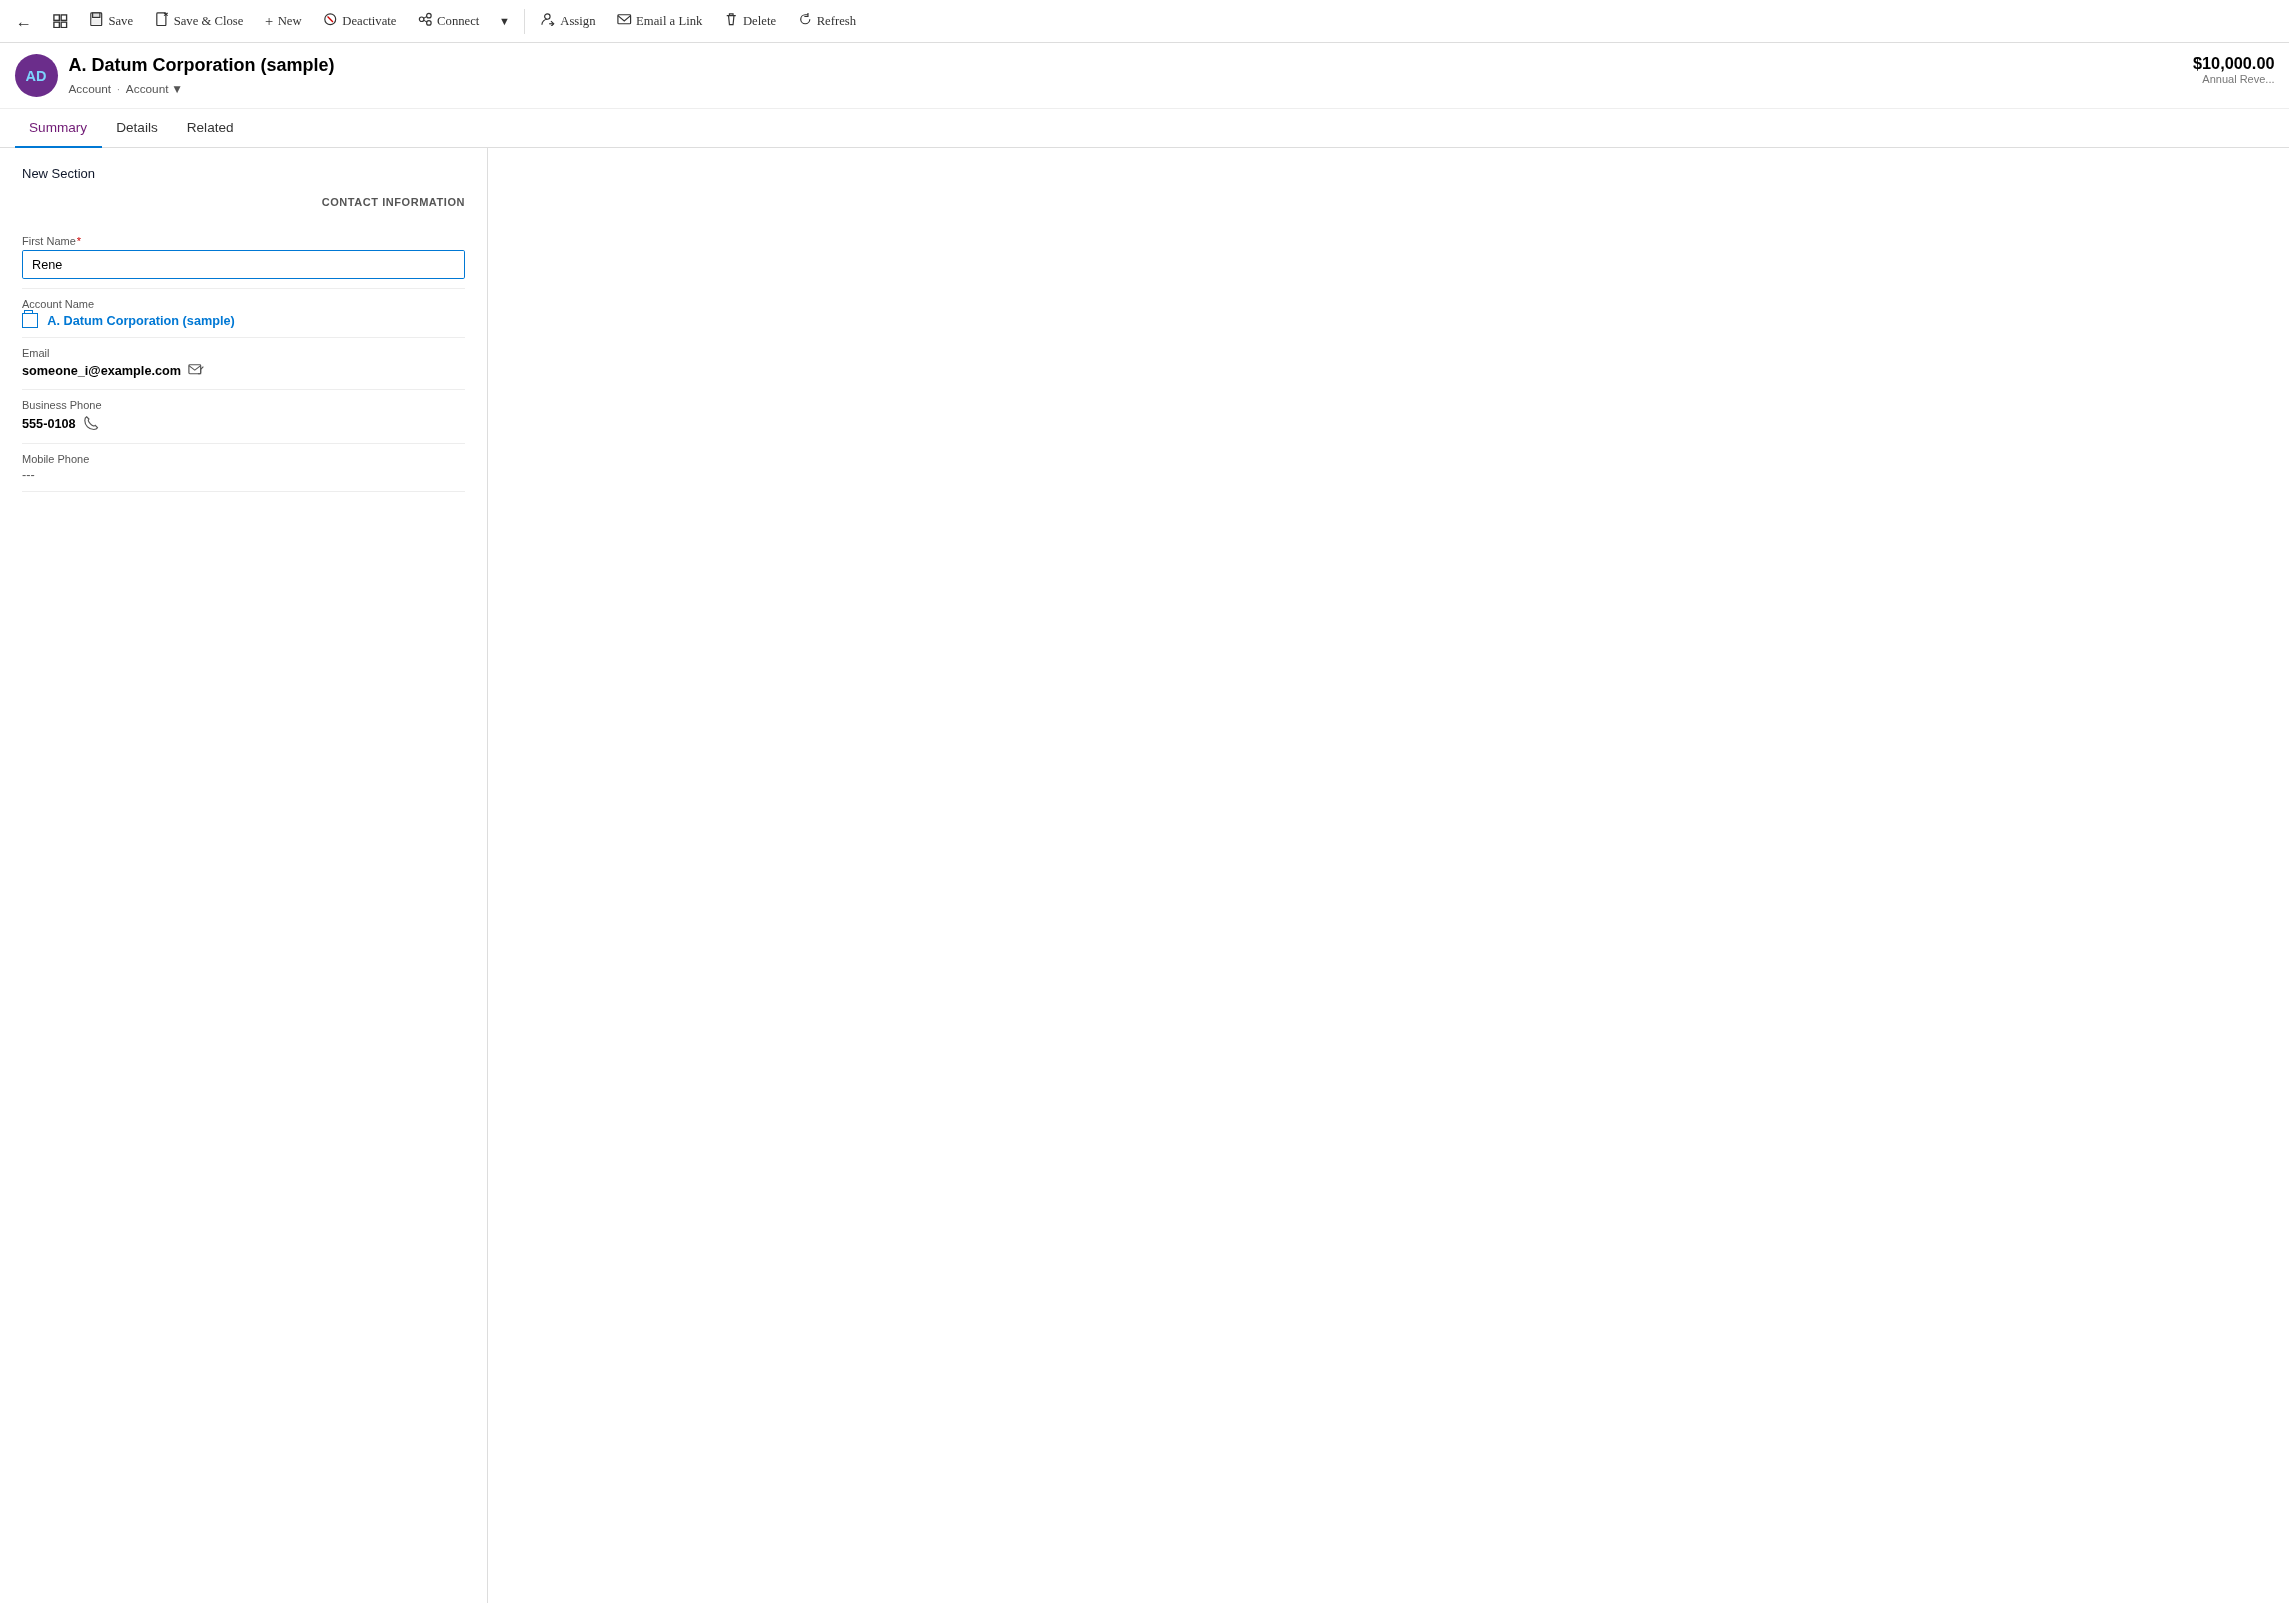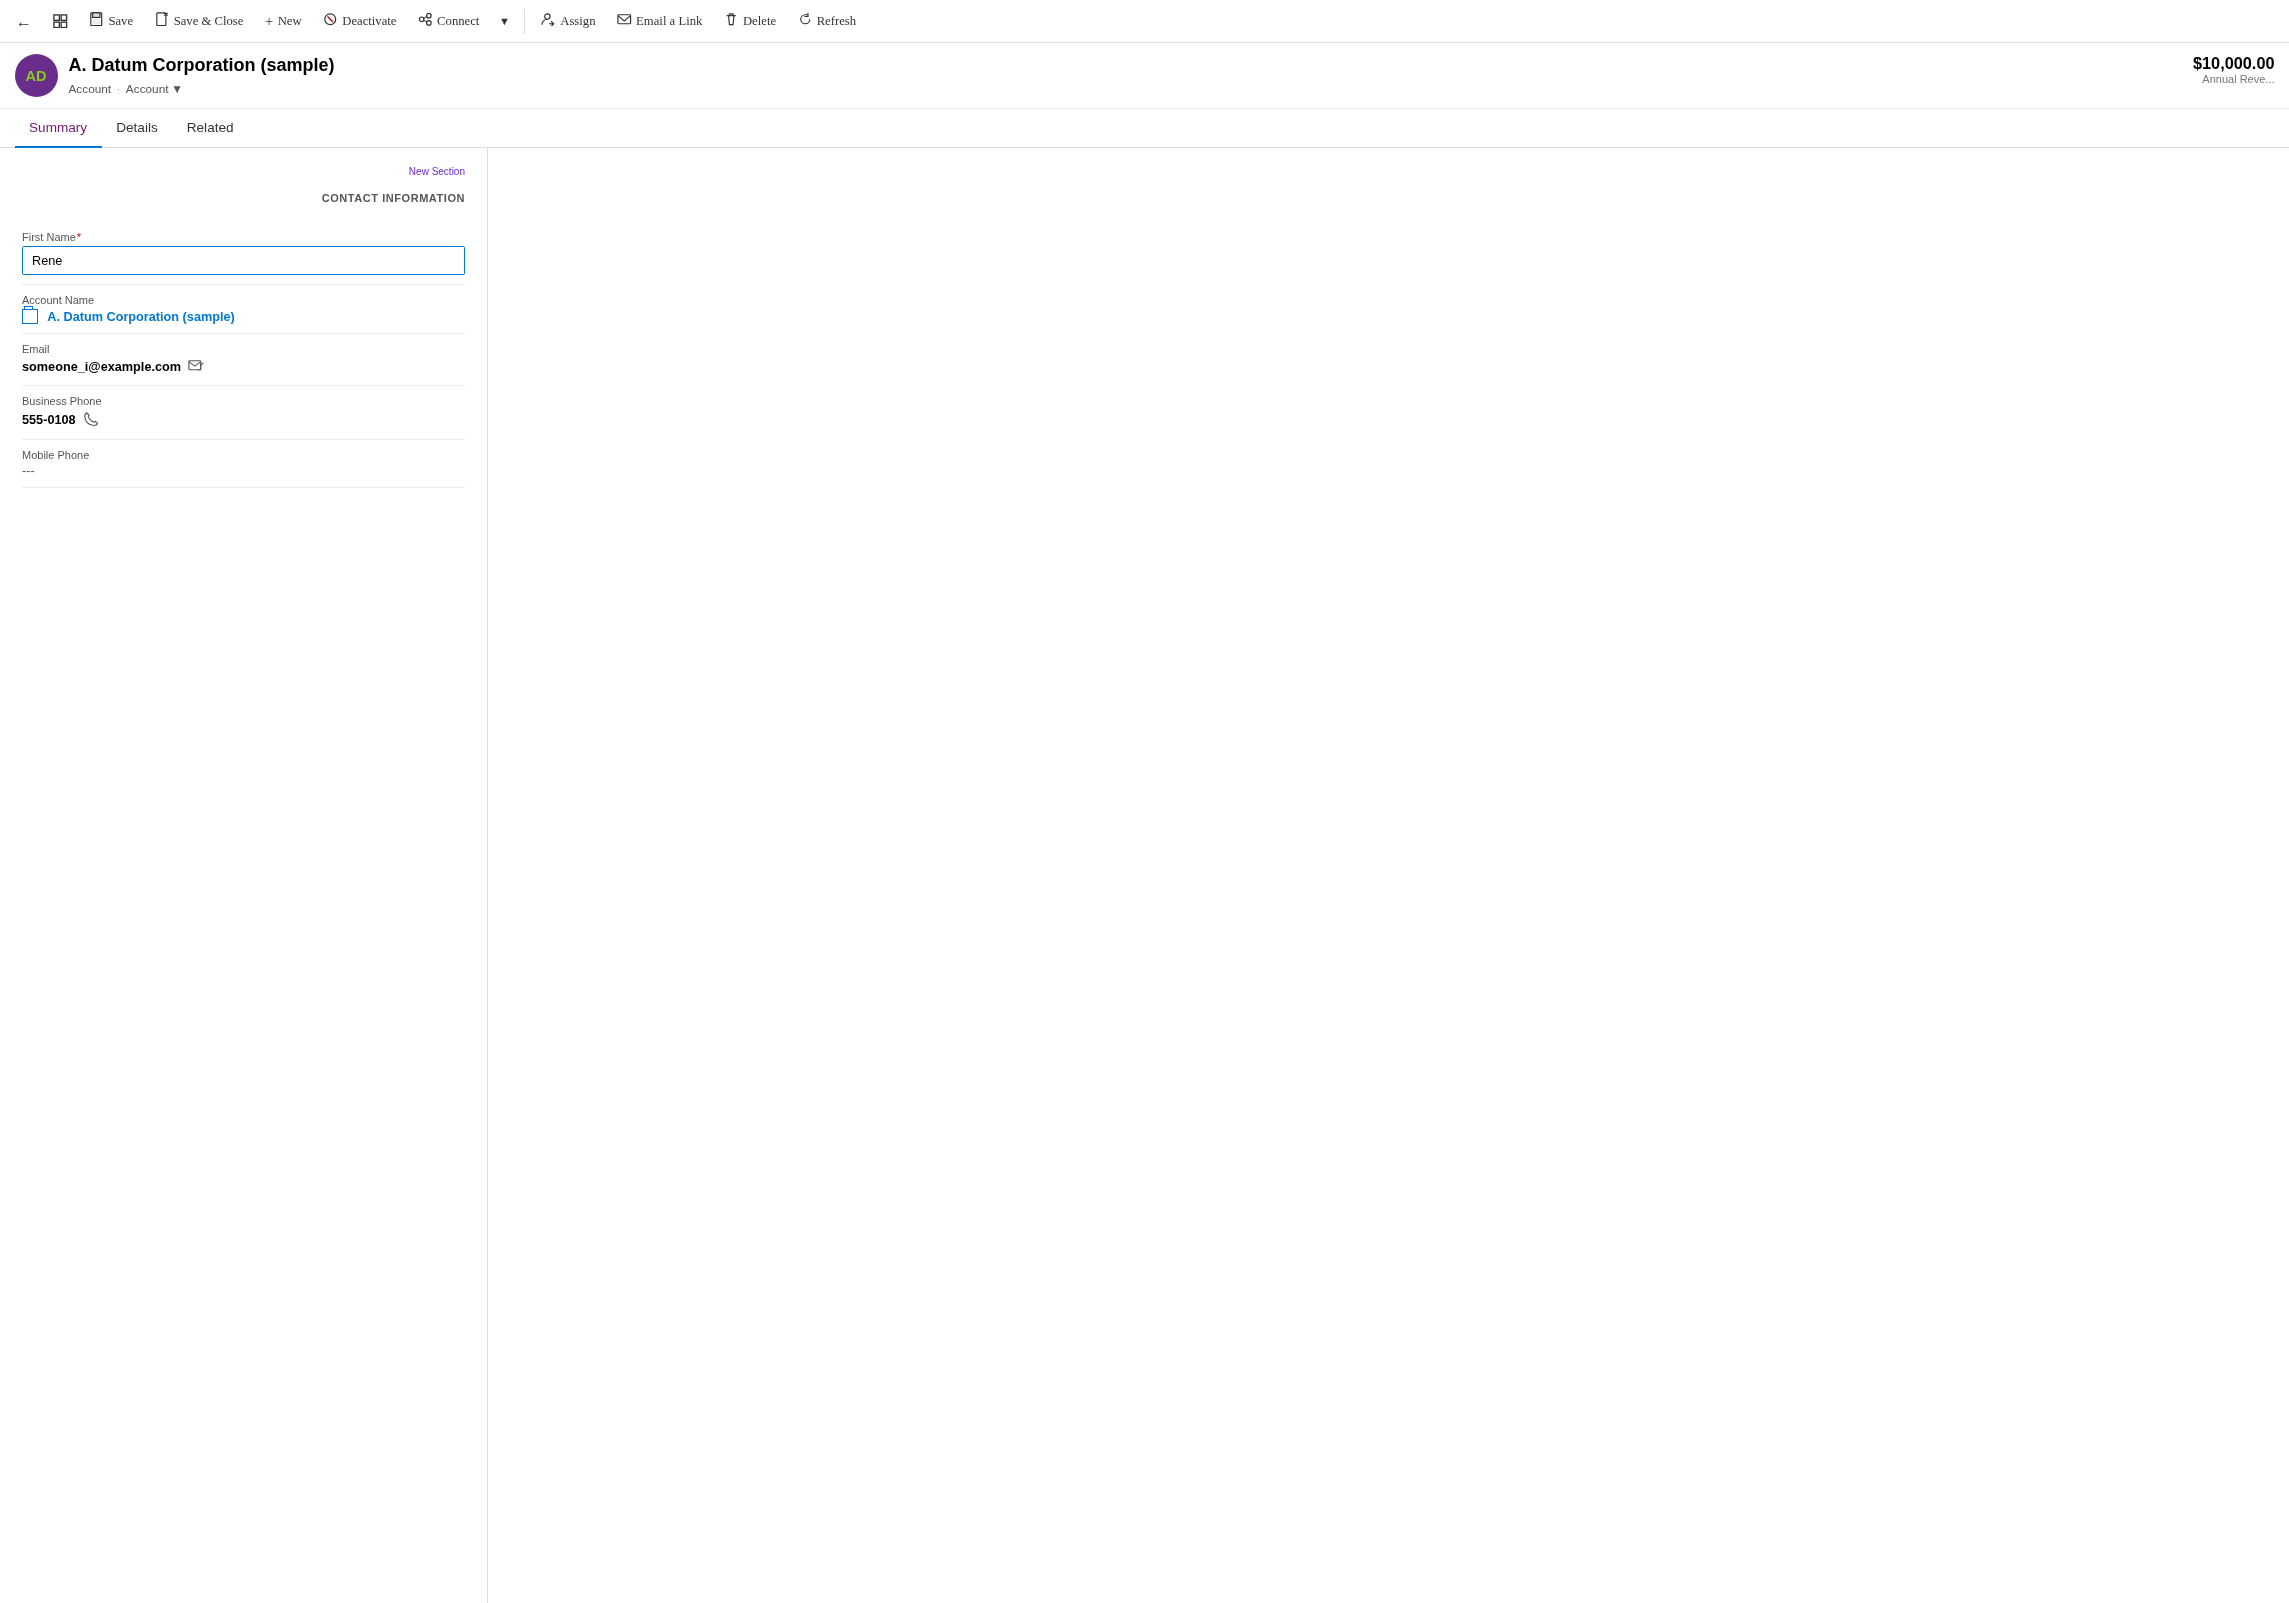--- a/index.html
+++ b/index.html
@@ -82,21 +82,21 @@
       align-items: center;
       padding: 11px 14.5px;
       border-bottom: 0.9px solid #eee;
       position: relative;
     }
     .avatar {
       width: 43px;
       height: 43px;
       border-radius: 50%;
       background: #6b2d8b;
-      color: #84cc16;
+      color: #7dd3fc;
       display: flex;
       align-items: center;
       justify-content: center;
       font-size: 14.5px;
       font-weight: 600;
       margin-right: 11px;
       flex-shrink: 0;
     }
     .record-title {
       font-size: 18px;
@@ -174,25 +174,24 @@
       padding: 18px 22px;
       overflow-y: auto;
     }
     .right-panel {
       flex: 1;
       padding: 18px 22px;
       overflow-y: auto;
     }
 
     .section-title {
-      font-size: 10px;
-      color: #6d28d9;
+      font-size: 13px;
+      color: #0f172a;
       margin-bottom: 14.5px;
       font-weight: 400;
-      text-align: right;
     }
     .section-header {
       font-size: 11px;
       font-weight: 700;
       color: #555;
       letter-spacing: 0.05em;
       margin-bottom: 18px;
       text-transform: uppercase;
       text-align: right;
     }

